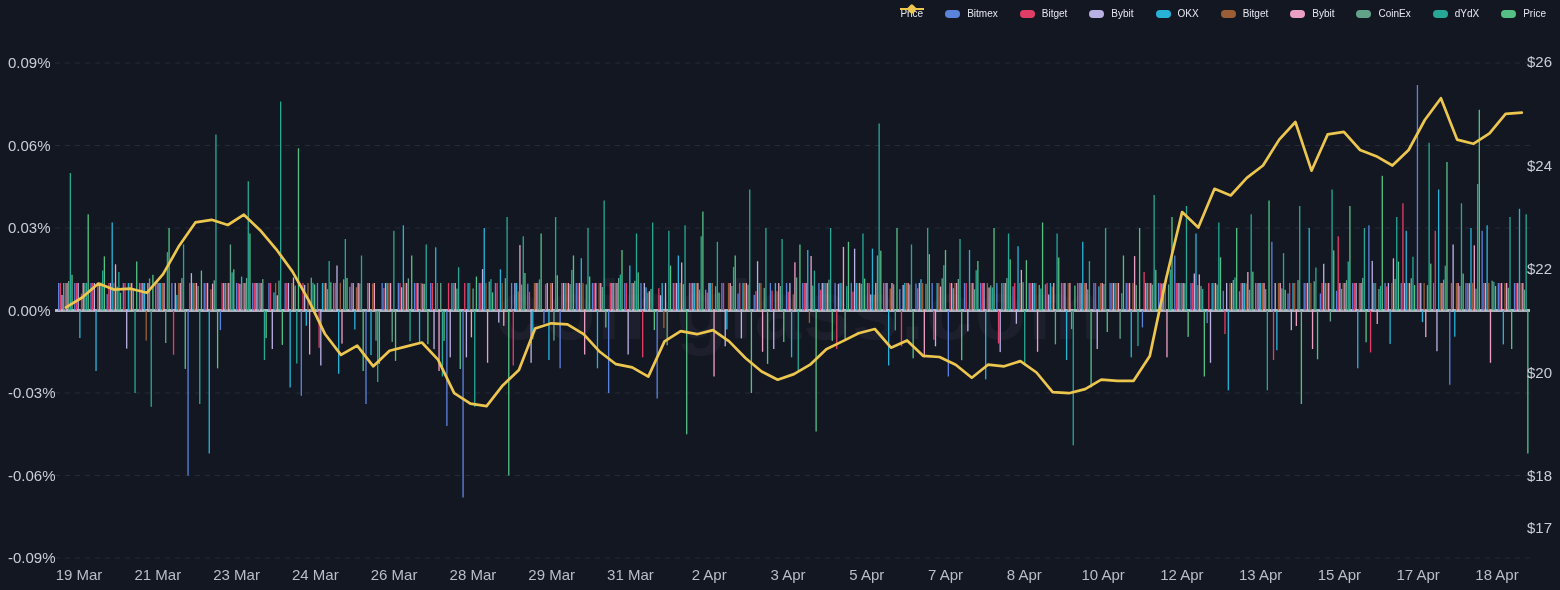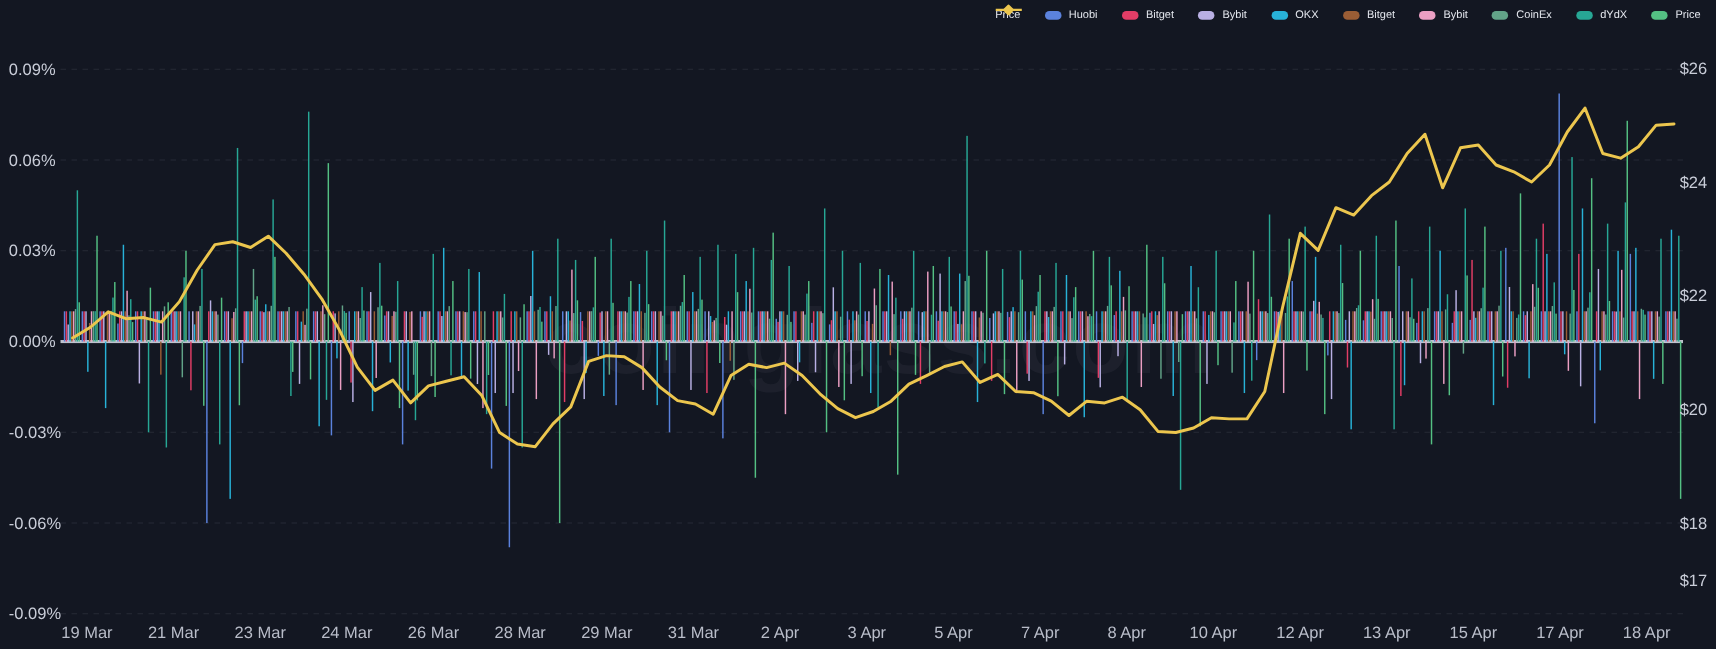--- a/index.html
+++ b/index.html
@@ -24,21 +24,21 @@
     <div class="legend-item">
       <svg width="24" height="12">
         <path d="M0 6 H24" stroke="#ecc64e" stroke-width="2"></path>
         <rect x="8" y="2.2" width="7.6" height="7.6" rx="1.5" fill="#ecc64e" transform="rotate(45 11.8 6)"></rect>
       </svg>
       <span class="legend-label">Price</span>
     </div>
 
   <div class="legend-item">
         <span class="swatch" style="background: rgb(91, 130, 221);"></span>
-        <span class="legend-label">Huobi</span>
+        <span class="legend-label">Bitmex</span>
       </div>
       <div class="legend-item">
         <span class="swatch" style="background: rgb(226, 61, 102);"></span>
         <span class="legend-label">Bitget</span>
       </div>
       <div class="legend-item">
         <span class="swatch" style="background: rgb(185, 176, 228);"></span>
         <span class="legend-label">Bybit</span>
       </div>
       <div class="legend-item">

